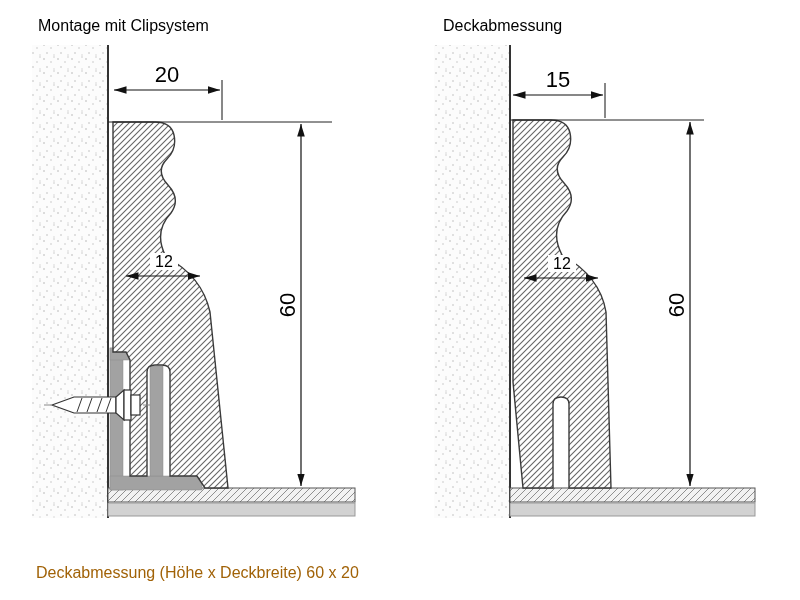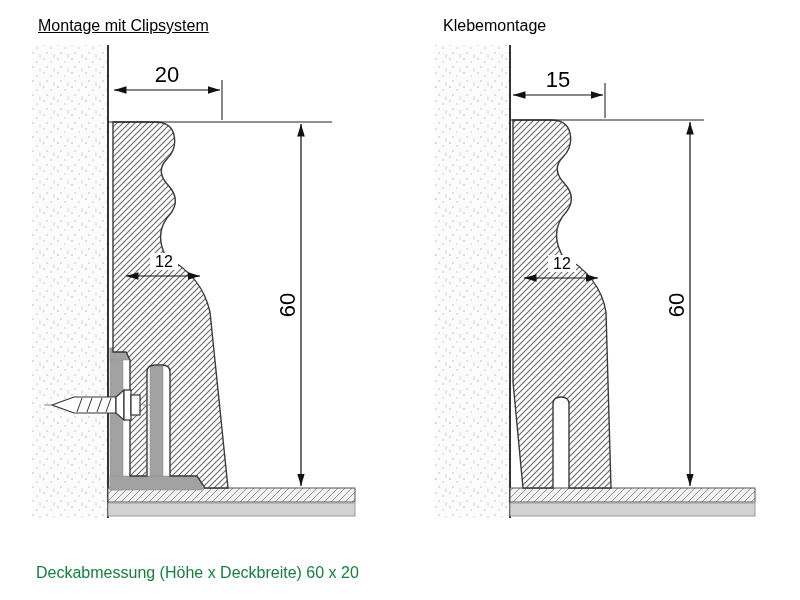--- a/index.html
+++ b/index.html
@@ -16,24 +16,24 @@
     position: absolute;
     top: 17px;
     font-size: 16px;
     color: #000;
     white-space: nowrap;
   }
   .panel-caption {
     position: absolute;
     top: 564px;
     font-size: 16px;
-    color: #15803d;
+    color: #a16207;
     white-space: nowrap;
   }
-  #title-left   { left: 38px; text-decoration: underline; }
+  #title-left   { left: 38px; }
   #title-right  { left: 443px; }
   #caption-left { left: 36px; }
   #caption-right{ left: 441px; }
   svg.drawing { position: absolute; left: 0; top: 0; }
   .dim { stroke: #111; stroke-width: 1.2; }
   .ext { stroke: #111; stroke-width: 1; }
   .refline { stroke: #222; stroke-width: 1; }
   .dim-num {
     font-family: "Liberation Sans", sans-serif;
     font-size: 22px;
@@ -43,21 +43,21 @@
   .profile { fill: url(#hatch); stroke: #3a3a3a; stroke-width: 1.4; }
   .clip-part { fill: #a2a2a2; stroke: #8b8b8b; stroke-width: 0.5; }
   .screw-part { fill: #ffffff; stroke: #333; stroke-width: 1.2; }
 </style>
 </head>
 <body>
 
 <div id="stage">
 
   <div id="title-left" class="panel-title">Montage mit Clipsystem</div>
-  <div id="title-right" class="panel-title">Klebemontage</div>
+  <div id="title-right" class="panel-title">Deckabmessung</div>
 
   <svg class="drawing" width="800" height="600" viewBox="0 0 800 600">
     <defs>
       <pattern id="hatch" width="6" height="6" patternUnits="userSpaceOnUse">
         <rect width="6" height="6" fill="#ffffff"></rect>
         <path d="M0,6 L6,0 M-1.5,1.5 L1.5,-1.5 M4.5,7.5 L7.5,4.5" stroke="#666" stroke-width="1.1"></path>
       </pattern>
       <pattern id="hatchf" width="7" height="7" patternUnits="userSpaceOnUse">
         <rect width="7" height="7" fill="#f2f2f2"></rect>
         <path d="M0,7 L7,0 M-1.8,1.8 L1.8,-1.8 M5.2,8.8 L8.8,5.2" stroke="#909090" stroke-width="1"></path>

